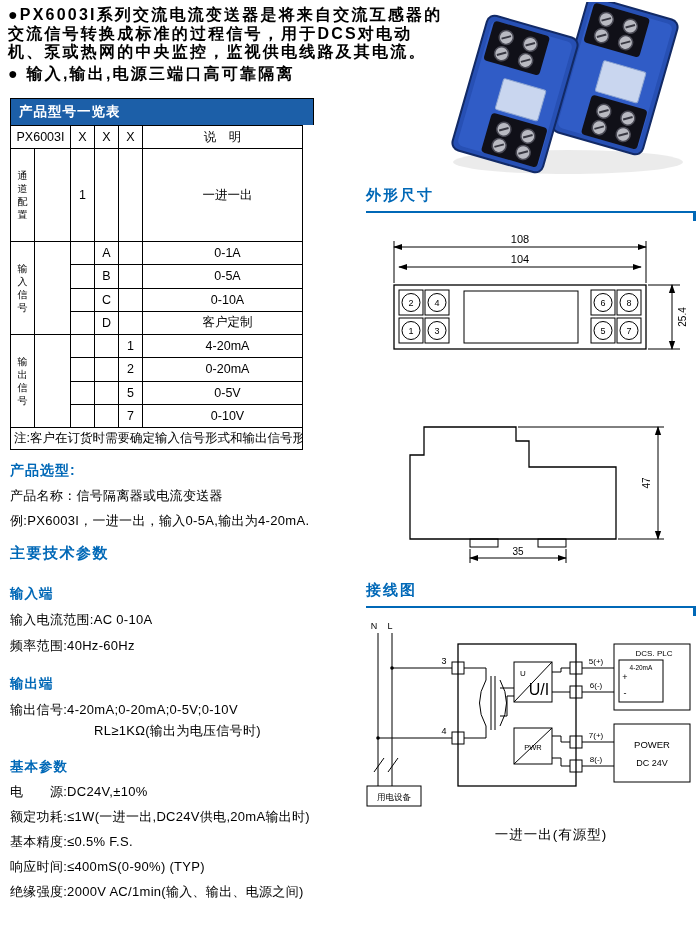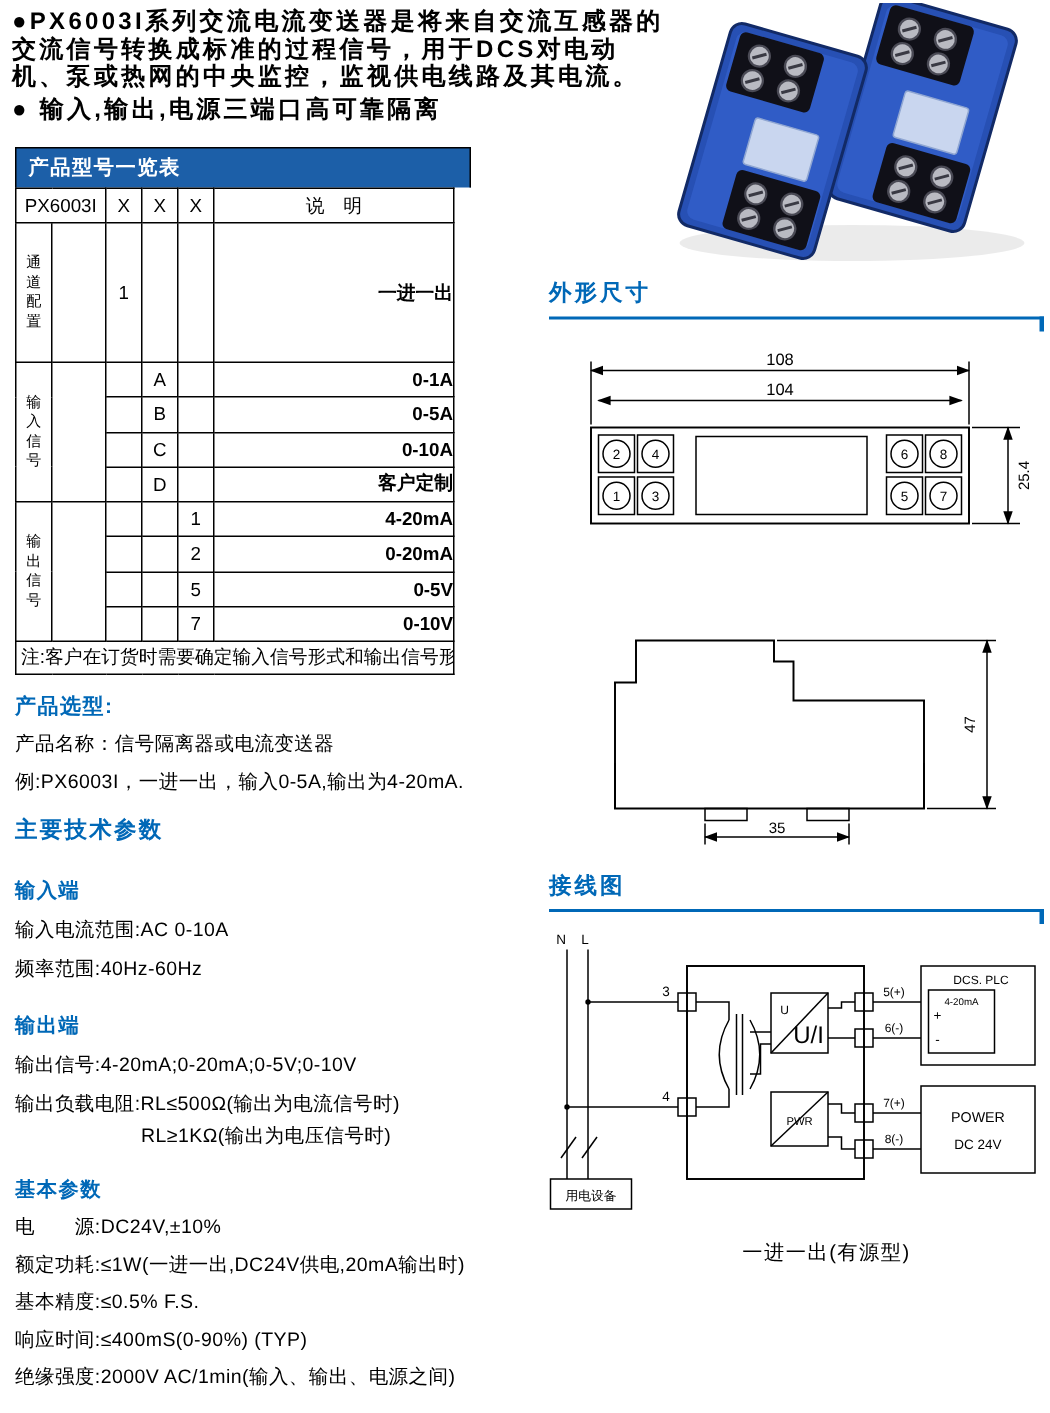--- a/index.html
+++ b/index.html
@@ -20,21 +20,21 @@
   #photo{left:436px;top:2px;width:260px;height:176px;}
 
   
   #left{left:10px;top:98px;width:302px;}
   .titlebar{background:var(--table-head-bg,#1c5fa8);color:#fff;font-weight:bold;
             font-size:13.5px;letter-spacing:1px;padding:4px 8px;width:304px;
             box-sizing:border-box;border:1px solid #000;border-bottom:0;}
   .mtable{border-collapse:collapse;table-layout:fixed;width:292px;}
   .mtable td{border:1px solid #000;font-size:12.5px;text-align:center;
              vertical-align:middle;padding:0;overflow:hidden;}
-  .mtable td.desc{text-align:right;padding-left:10px;font-weight:bold;}
+  .mtable td.desc{text-align:center;padding-left:10px;}
   .mtable td.vcell{font-size:10px;line-height:13px;word-break:break-all;padding:20px 5px;}
   .tr-head{height:23px;margin-left:24px;} .tr-ch{height:54px;} .tr-std{height:23px;} .tr-note{height:18px;}
   .note-cell{font-size:7.5px;text-align:left !important;padding:2px 3px !important;
              white-space:nowrap;letter-spacing:0;}
 
   .h-sel{margin-top:12px;color:var(--accent,#0068b7);font-weight:bold;font-size:14px;letter-spacing:1px;}
   .sel-line{margin-top:7px;font-size:13px;letter-spacing:.3px;}
   .h-tech{margin-top:14px;color:var(--accent,#0068b7);font-weight:bold;font-size:15px;letter-spacing:1.5px;}
   .h-sub{margin-top:22px;color:var(--accent,#0068b7);font-weight:bold;font-size:13.5px;letter-spacing:1px;}
   .h-sub.s2{margin-top:20px;} .h-sub.s3{margin-top:18px;}
@@ -189,21 +189,20 @@
   <div class="sel-line">例:PX6003I，一进一出，输入0-5A,输出为4-20mA.</div>
 
   <div class="h-tech">主要技术参数</div>
 
   <div class="h-sub">输入端</div>
   <div class="pline">输入电流范围:AC 0-10A</div>
   <div class="pline">频率范围:40Hz-60Hz</div>
 
   <div class="h-sub s2">输出端</div>
   <div class="pline">输出信号:4-20mA;0-20mA;0-5V;0-10V</div>
-  <div class="pline">输出负载电阻:RL≤500Ω(输出为电流信号时)</div>
   <div class="pline indent">RL≥1KΩ(输出为电压信号时)</div>
 
   <div class="h-sub s3">基本参数</div>
   <div class="bline">电　　源:DC24V,±10%</div>
   <div class="bline">额定功耗:≤1W(一进一出,DC24V供电,20mA输出时)</div>
   <div class="bline">基本精度:≤0.5% F.S.</div>
   <div class="bline">响应时间:≤400mS(0-90%) (TYP)</div>
   <div class="bline">绝缘强度:2000V AC/1min(输入、输出、电源之间)</div>
 
 </div>

